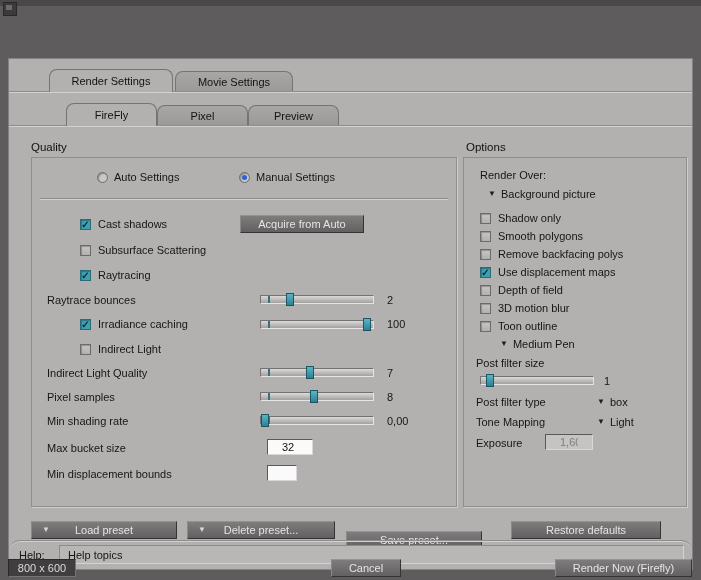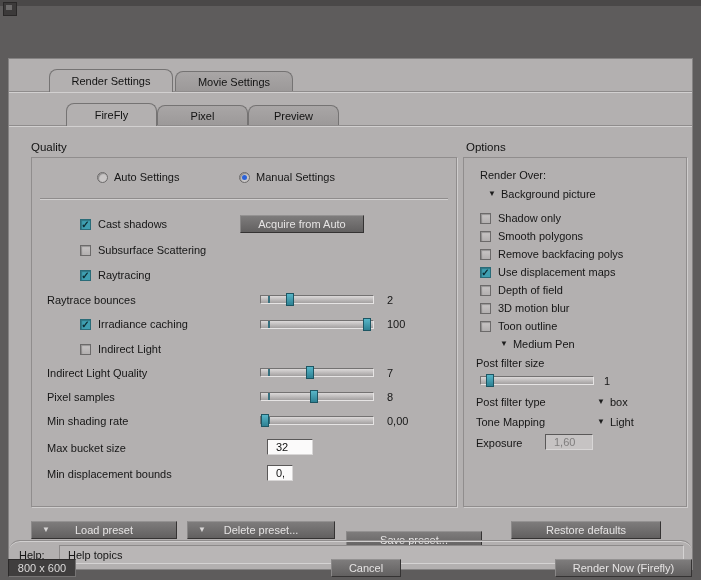--- a/index.html
+++ b/index.html
@@ -39,21 +39,21 @@
 
   .darkbtn { position:absolute; background:linear-gradient(#7e7c7c,#626060); border:1px solid #353333;
              border-top-color:#949292; border-left-color:#8a8888; color:#e6e4e4; font-size:11px;
              display:flex; align-items:center; justify-content:center; box-sizing:border-box; cursor:default; }
   .tri { font-size:8px; color:#1d1d1d; line-height:8px; }
   .tri-light { position:absolute; left:10px; top:50%; transform:translateY(-50%); font-size:8px; color:#d9d7d7; line-height:8px; }
 
   .dropdown { position:absolute; display:flex; align-items:center; gap:5px; font-size:11px; color:#161616; white-space:nowrap; }
 
   .textinput { position:absolute; font-size:11px; color:#101010; background:#fbfafa; border:1px solid #5a5858;
-               border-bottom-color:#d8d6d6; border-right-color:#d8d6d6; padding:0 8px; height:16px; box-sizing:border-box; font-family:"Liberation Sans", sans-serif; }
+               border-bottom-color:#d8d6d6; border-right-color:#d8d6d6; padding:0 14px; height:16px; box-sizing:border-box; font-family:"Liberation Sans", sans-serif; }
   .textinput.dim { background:#c6c3c3; color:#7f7d7d; }
 
   .help-strip { position:absolute; left:0; right:0; bottom:0; height:28px; border-top:1px solid #8f8c8c; box-shadow:inset 0 1px 0 #d2d0d0;border-radius:11px; }
   .help-field { position:absolute; left:50px; right:8px; top:4px; bottom:5px; background:#b9b6b6;
                 border:1px solid #8d8a8a; border-bottom-color:#d5d3d3; border-right-color:#d5d3d3;
                 font-size:11px; color:#161616; display:flex; align-items:center; padding-left:8px; box-sizing:border-box; }
 
   .size-box { position:absolute; left:8px; top:559px; width:68px; height:18px; background:#403e3e;
               border:1px solid #2c2a2a; border-bottom-color:#767474; border-right-color:#767474;
               color:#dcdada; font-size:11px; display:flex; align-items:center; justify-content:center; box-sizing:border-box; }

